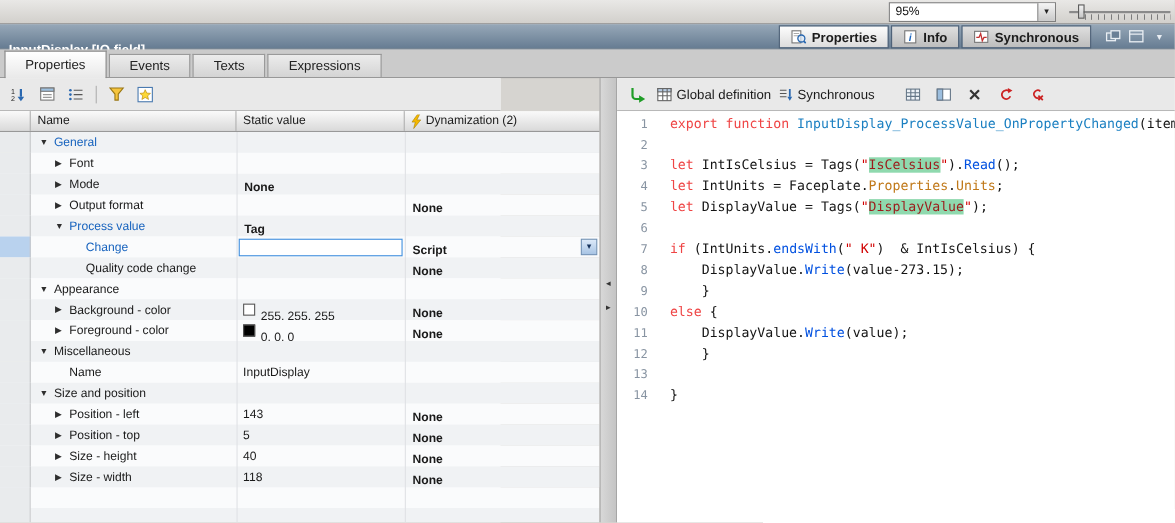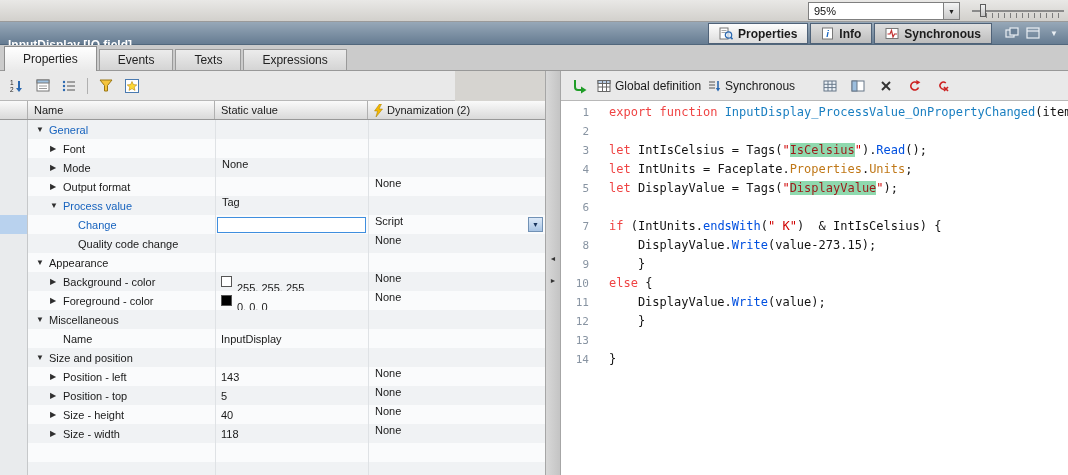--- a/index.html
+++ b/index.html
@@ -77,21 +77,21 @@
   .c-name { width:187px; flex:none; display:flex; align-items:center; overflow:hidden; }
   .c-name.lvl1 { padding-left:8px; } .c-name.lvl2 { padding-left:22px; } .c-name.lvl3 { padding-left:50px; }
   .expander { width:13px; flex:none; font-size:8px; color:#2e2e2e; }
   .ntext.path { color:#1763be; }
   .c-static { width:153px; flex:none; display:flex; align-items:center; padding:0 2px; overflow:hidden; }
   .stext { padding-left:4px; white-space:nowrap; }
   .swatch { width:11px; height:11px; border:1px solid #555; margin-left:4px; flex:none; }
   .swatch + .stext { padding-left:5px;margin-top:12px; }
   .cell-editor { flex:1; height:16px; margin:0; border:1px solid #3f8ede; background:#fff; outline:none;
     font-family:"Liberation Sans",sans-serif; font-size:11px; padding:0 3px; min-width:0; }
-  .c-dyn { width:177px; flex:none; display:flex; align-items:flex-start; padding-left:7px; position:relative; overflow:hidden; }
+  .c-dyn { width:177px; flex:none; display:flex; align-items:flex-end; padding-left:7px; position:relative; overflow:hidden;font-weight:bold; }
   .combo-btn { position:absolute; right:2px; top:2px; bottom:2px; width:15px;
     background:linear-gradient(#dce9f8,#a8c4e4); border:1px solid #7191b5; color:#17335c; font-size:7px;
     display:flex; align-items:center; justify-content:center; }
 
   
   .splitter { position:absolute; left:545px; top:0; width:16px; height:100%;
     background:linear-gradient(90deg,#d8d8d8,#c4c4c4); border-left:1px solid #a6a6a6; border-right:1px solid #a6a6a6; }
   .split-btn { position:absolute; left:1px; width:12px; height:18px; font-size:7px; color:#333;
     display:flex; align-items:center; justify-content:center; }
   .split-btn.up { top:calc(50% - 24px); } .split-btn.dn { top:calc(50% - 2px); }

